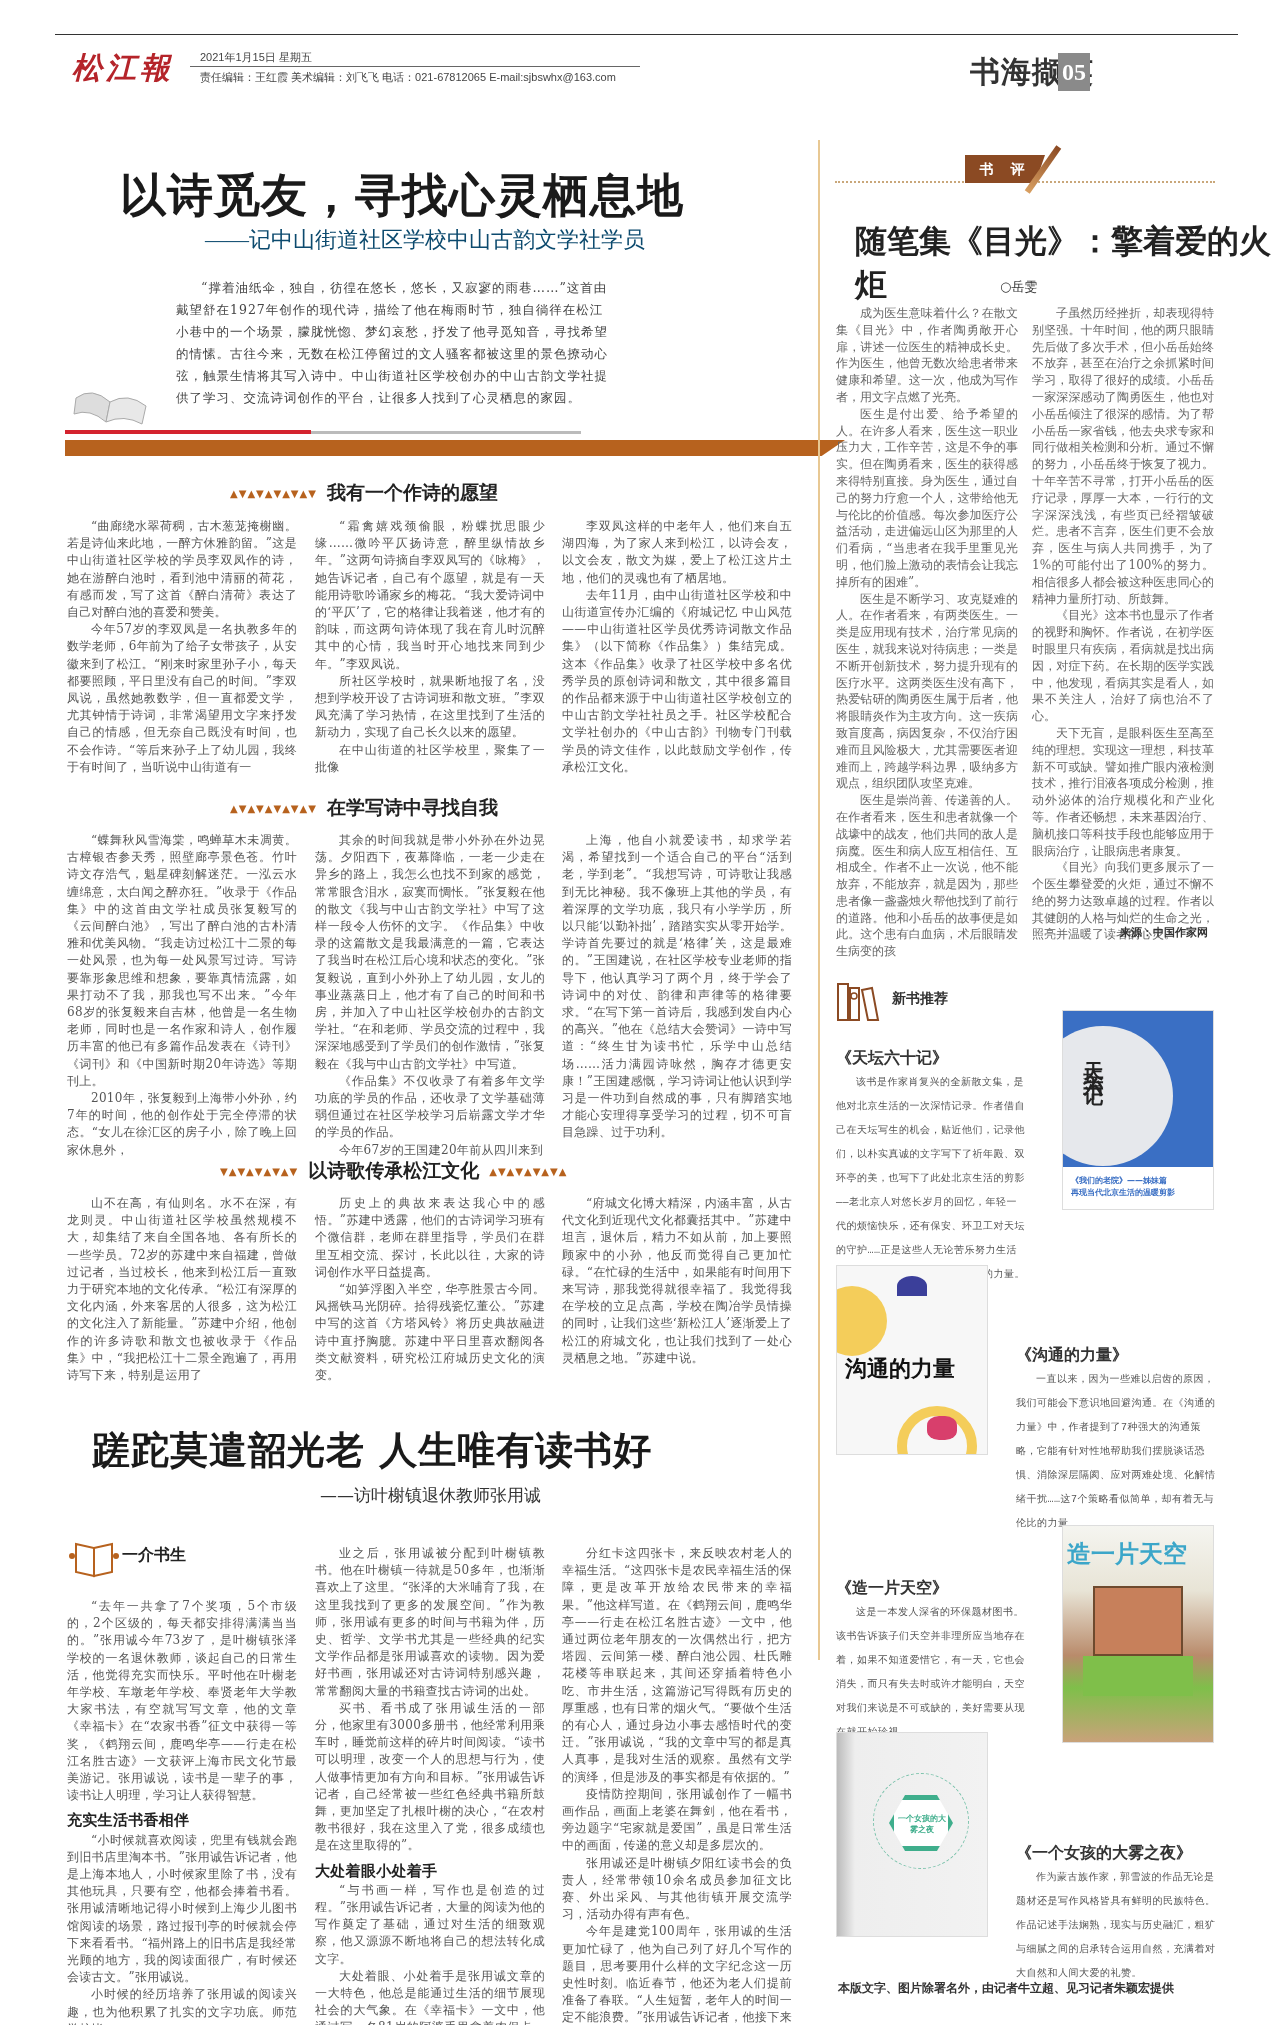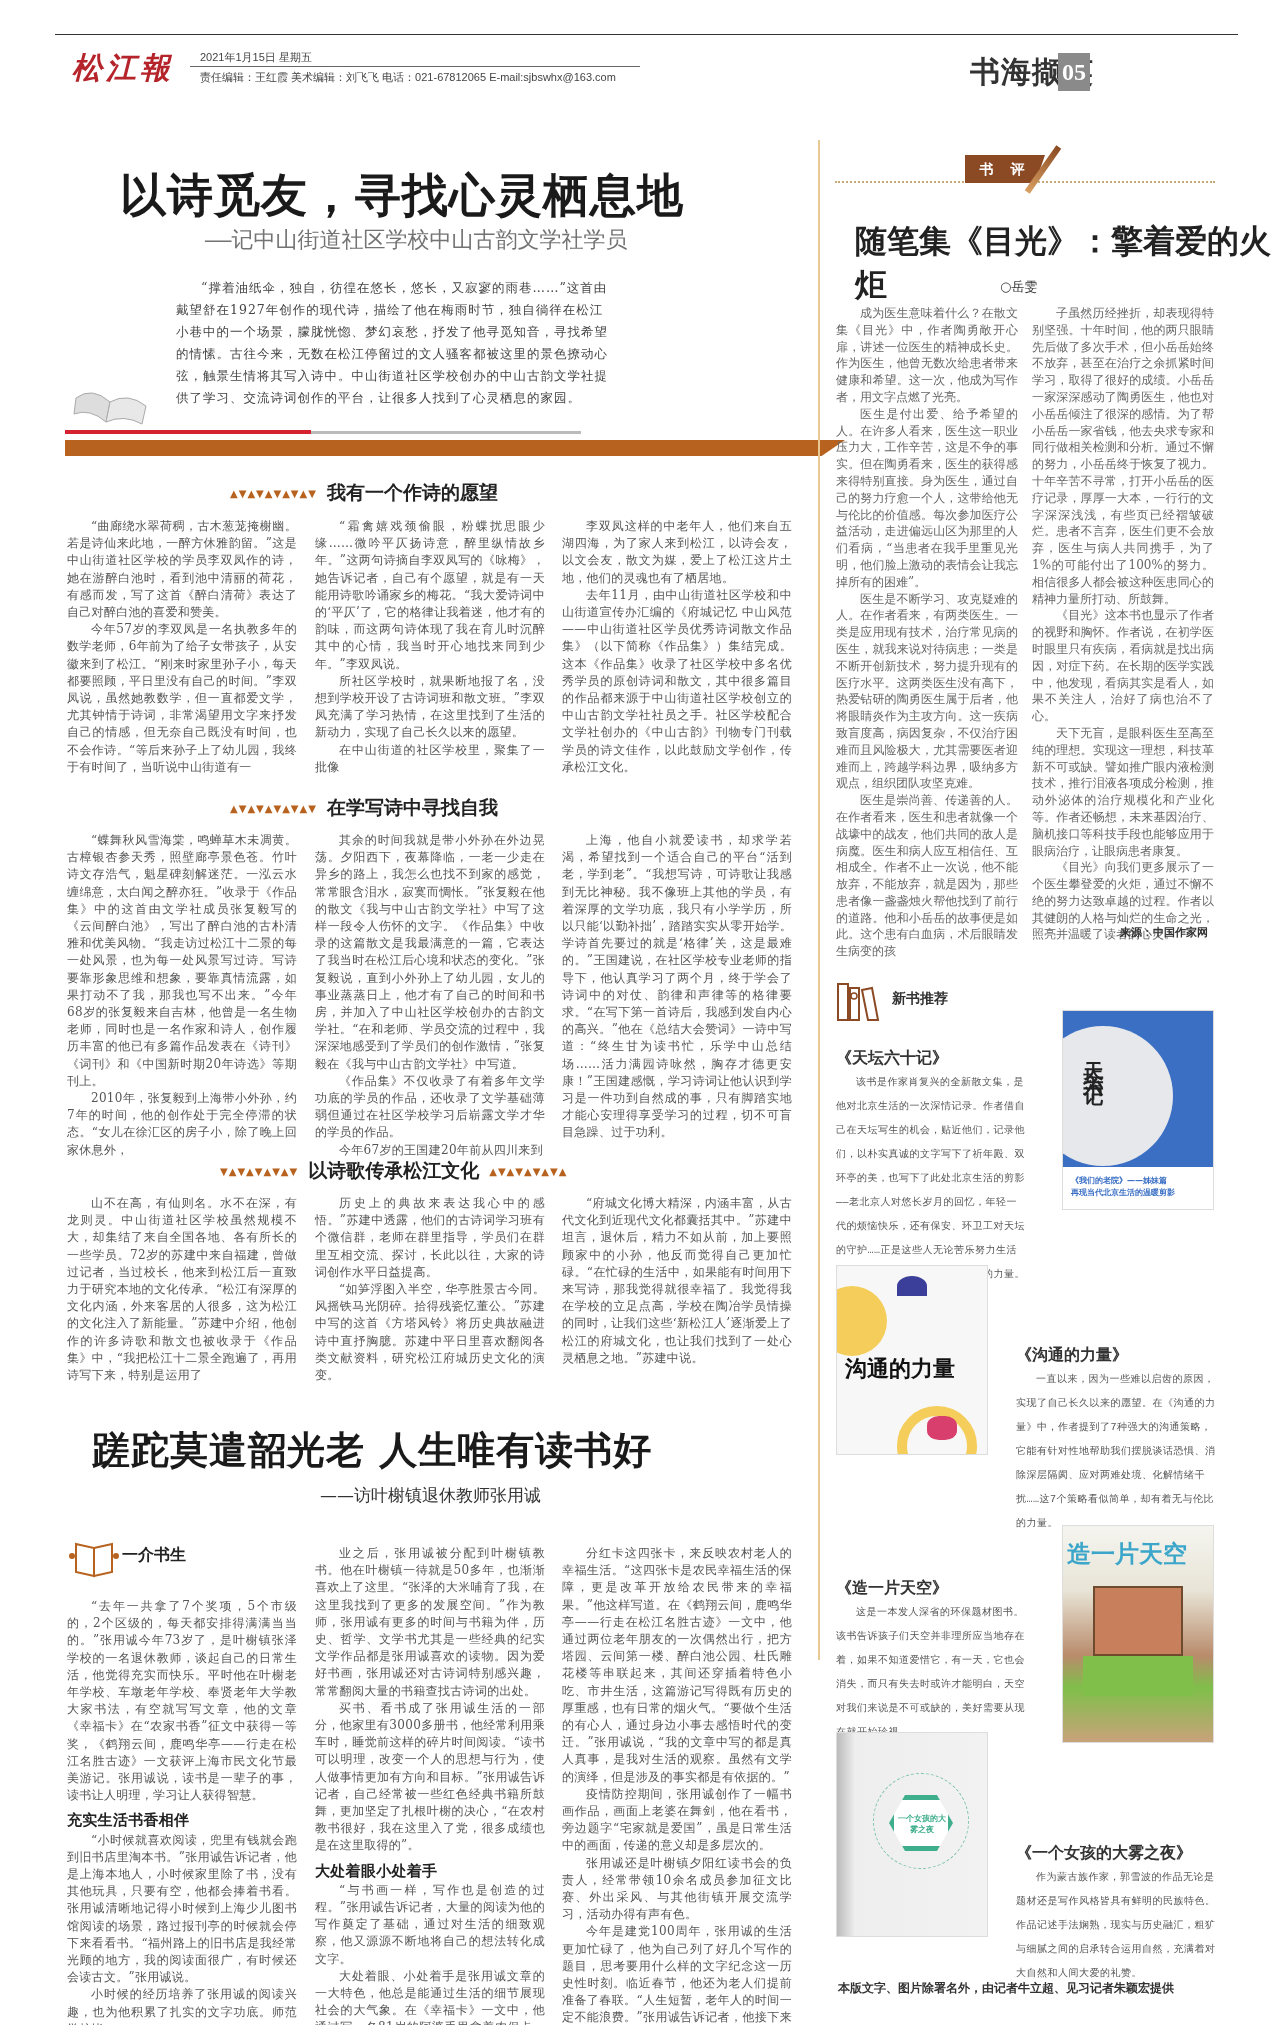--- a/index.html
+++ b/index.html
@@ -6,21 +6,21 @@
 body{width:1280px;height:2025px;background:#fff;font-family:"DejaVu Serif","Liberation Serif",serif;color:#333;position:relative;overflow:hidden}
 .abs{position:absolute}
 .topline{left:55px;top:34px;width:1183px;height:1px;background:#333}
 .logo{left:72px;top:48px;font-family:"DejaVu Serif",serif;font-size:30px;font-weight:bold;color:#b5242a;font-style:italic;letter-spacing:4px}
 .hdr-date{left:200px;top:50px;font-family:"Liberation Sans",sans-serif;font-size:11px;color:#444}
 .hdr-sep{left:190px;top:66px;width:450px;height:1px;background:#666}
 .hdr-info{left:200px;top:70px;font-family:"Liberation Sans",sans-serif;font-size:11px;color:#444;white-space:nowrap}
 .section-name{left:970px;top:52px;font-size:30px;font-weight:bold;color:#333;letter-spacing:1px}
 .page-no{left:1058px;top:53px;width:32px;height:38px;background:#8a8a8a;color:#fff;font-size:24px;font-weight:bold;text-align:center;line-height:38px;font-family:"Liberation Serif",serif}
 .t1{left:120px;top:165px;font-family:"DejaVu Sans",sans-serif;font-size:46px;font-weight:bold;color:#1a1a1a;letter-spacing:1px}
-.st1{left:205px;top:225px;font-family:Liberation Mono, monospace;font-size:22px;color:#737373}
+.st1{left:205px;top:225px;font-family:Liberation Serif, serif;font-size:22px;color:#0c4a6e}
 .lead{left:176px;top:277px;width:432px;font-size:12.5px;line-height:22px;color:#444;text-indent:2em;letter-spacing:1px}
 .book-img{left:72px;top:384px;width:76px;height:42px}
 .bar-red{left:65px;top:430px;width:246px;height:4px;background:#d4232e}
 .bar-gray{left:311px;top:431px;width:270px;height:3px;background:#bbb}
 .bar-brown{left:65px;top:440px;width:780px;height:16px;background:#b7621e;clip-path:polygon(0 0,100% 0,97% 100%,0 100%)}
 .sec-h{font-size:19px;font-weight:bold;color:#222;white-space:nowrap;display:flex;align-items:center;gap:10px}
 .tri{color:#b7621e;font-size:10px;letter-spacing:1px}
 .col{font-size:12px;line-height:17.2px;color:#555;text-align:justify;letter-spacing:.3px}
 .col p{text-indent:2em}
 .vline{left:818px;top:140px;width:2px;height:1520px;background:#e8c893}
@@ -159,21 +159,21 @@
 
 <div class="abs cover" style="left:836px;top:1265px;width:152px;height:190px;background:#f7f7f7">
   <div style="position:absolute;left:-20px;top:20px;width:70px;height:70px;border-radius:50%;background:#f4cd5a"></div>
   <div style="position:absolute;left:60px;top:10px;width:30px;height:20px;background:#3b3f9a;border-radius:50% 50% 0 0"></div>
   <div style="position:absolute;left:8px;top:88px;font-family:'DejaVu Sans',sans-serif;font-size:22px;font-weight:bold;color:#111">沟通的力量</div>
   <div style="position:absolute;left:60px;top:140px;width:80px;height:80px;border-radius:50%;border:10px solid #f4cd5a"></div>
   <div style="position:absolute;left:90px;top:150px;width:30px;height:24px;background:#d83f6c;border-radius:40%"></div>
 </div>
 <div class="abs" style="left:1016px;top:1345px;width:200px">
   <div class="btitle">《沟通的力量》</div>
-  <div class="bdesc">一直以来，因为一些难以启齿的原因，实现了自己长久以来的愿望。在《沟通的力量》中，作者提到了7种强大的沟通策略，它能有针对性地帮助我们摆脱谈话恐惧、消除深层隔阂、应对两难处境、化解情绪干扰……这7个策略看似简单，却有着无与伦比的力量。</div>
+  <div class="bdesc">一直以来，因为一些难以启齿的原因，我们可能会下意识地回避沟通。在《沟通的力量》中，作者提到了7种强大的沟通策略，它能有针对性地帮助我们摆脱谈话恐惧、消除深层隔阂、应对两难处境、化解情绪干扰……这7个策略看似简单，却有着无与伦比的力量。</div>
 </div>
 
 <div class="abs" style="left:836px;top:1578px;width:195px">
   <div class="btitle">《造一片天空》</div>
   <div class="bdesc">这是一本发人深省的环保题材图书。该书告诉孩子们天空并非理所应当地存在着，如果不知道爱惜它，有一天，它也会消失，而只有失去时或许才能明白，天空对我们来说是不可或缺的，美好需要从现在就开始珍视。</div>
 </div>
 <div class="abs cover" style="left:1062px;top:1525px;width:152px;height:218px;background:linear-gradient(#f5f5f0 0%,#e8e4d6 30%,#b98b6b 60%,#7fbf4a 75%,#c9a27a 100%)">
   <div style="position:absolute;left:4px;top:12px;font-family:'DejaVu Sans',sans-serif;font-size:24px;font-weight:bold;color:#3ba6c9">造一片天空</div>
   <div style="position:absolute;left:30px;top:60px;width:90px;height:70px;background:#c7805b;border:2px solid #6e4a2e"></div>
   <div style="position:absolute;left:20px;top:130px;width:110px;height:40px;background:#7fbf4a"></div>

